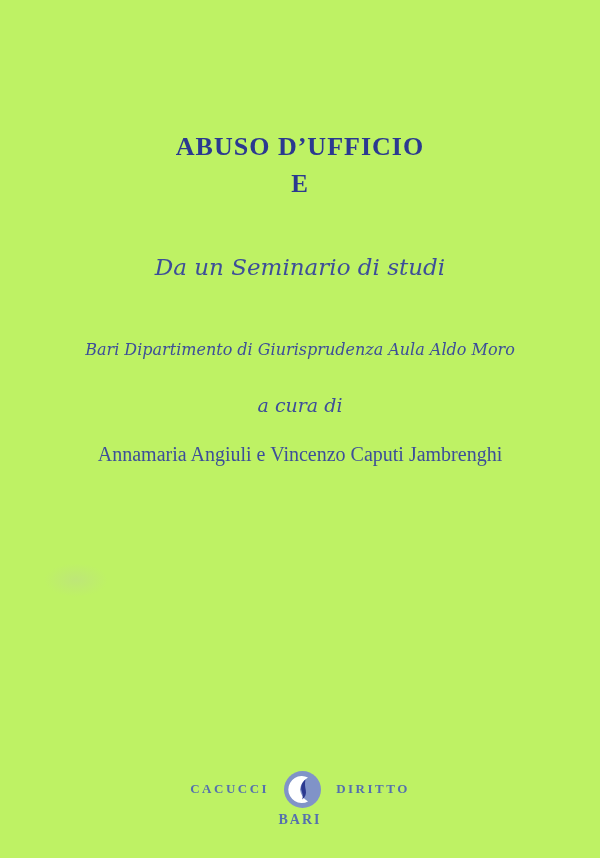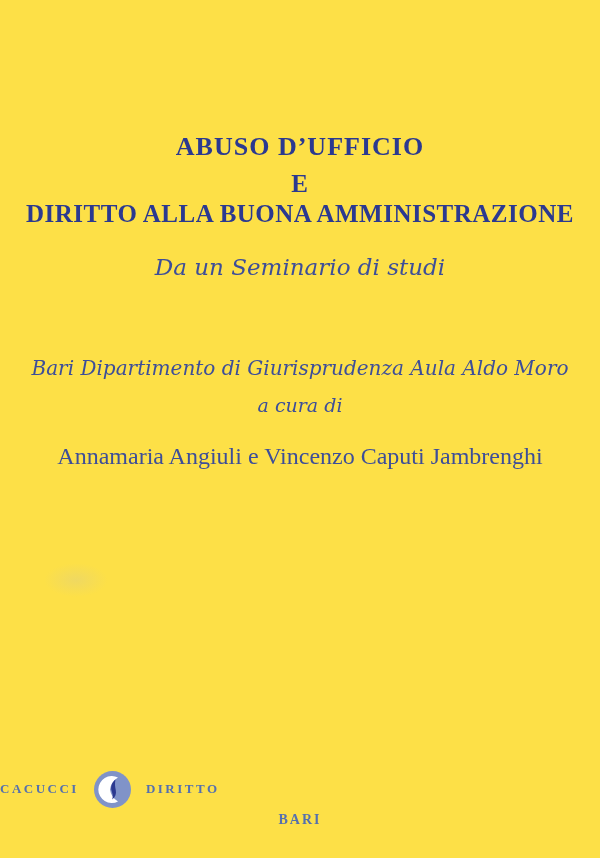--- a/index.html
+++ b/index.html
@@ -5,21 +5,21 @@
   html, body {
     margin: 0;
     padding: 0;
     background: #ffffff;
   }
   .cover {
     position: relative;
     width: 600px;
     height: 858px;
     margin: 0 auto;
-    background: #fde047;
+    background: #bef264;
     overflow: hidden;
     font-family: "Liberation Serif", serif;
   }
   .center-line {
     position: absolute;
     left: 0;
     right: 0;
     text-align: center;
     white-space: nowrap;
   }
@@ -34,39 +34,39 @@
   .title-l2 { top: 200px; font-size: 25px; letter-spacing: 0.5px; }
 
   .script-line {
     color: #3d4e99;
     font-family: "DejaVu Serif", serif;
     font-style: italic;
     font-size: 23px;
   }
   .sub-l1 { top: 254px; }
   .sub-l2 { top: 286px; }
-  .venue-line { top: 340px; font-size: 20px; margin-top: 16px; }
+  .venue-line { top: 340px; font-size: 16px; }
   .editors-label { top: 394px; font-size: 19px; }
 
   .editors-names {
     top: 443px;
     color: #3d4e99;
-    font-size: 24px;
+    font-size: 20px;
     font-family: "Liberation Serif", serif;
   }
 
   .publisher-row {
     position: absolute;
     top: 770px;
     left: 0;
     right: 0;
     height: 38px;
     display: flex;
     align-items: center;
-    justify-content: flex-start;
+    justify-content: center;
     gap: 15px;
   }
   .publisher-word {
     color: #5570ae;
     font-size: 13px;
     font-weight: bold;
     letter-spacing: 2.5px;
     font-family: "Liberation Serif", serif;
   }
   .publisher-logo {
@@ -94,21 +94,20 @@
 </style>
 </head>
 <body>
 
 <div class="cover">
 
   <div class="center-line title-line title-l1">ABUSO D’UFFICIO</div>
 
   <div class="center-line title-line title-conj">E</div>
 
-  <div class="center-line title-line title-l2">DIRITTO ALLA BUONA AMMINISTRAZIONE</div>
 
   <div class="center-line script-line sub-l1">Da un Seminario di studi</div>
 
 
   <div class="center-line script-line venue-line">Bari Dipartimento di Giurisprudenza Aula Aldo Moro</div>
 
   <div class="center-line script-line editors-label">a cura di</div>
 
   <div class="center-line editors-names">Annamaria Angiuli e Vincenzo Caputi Jambrenghi</div>
 

